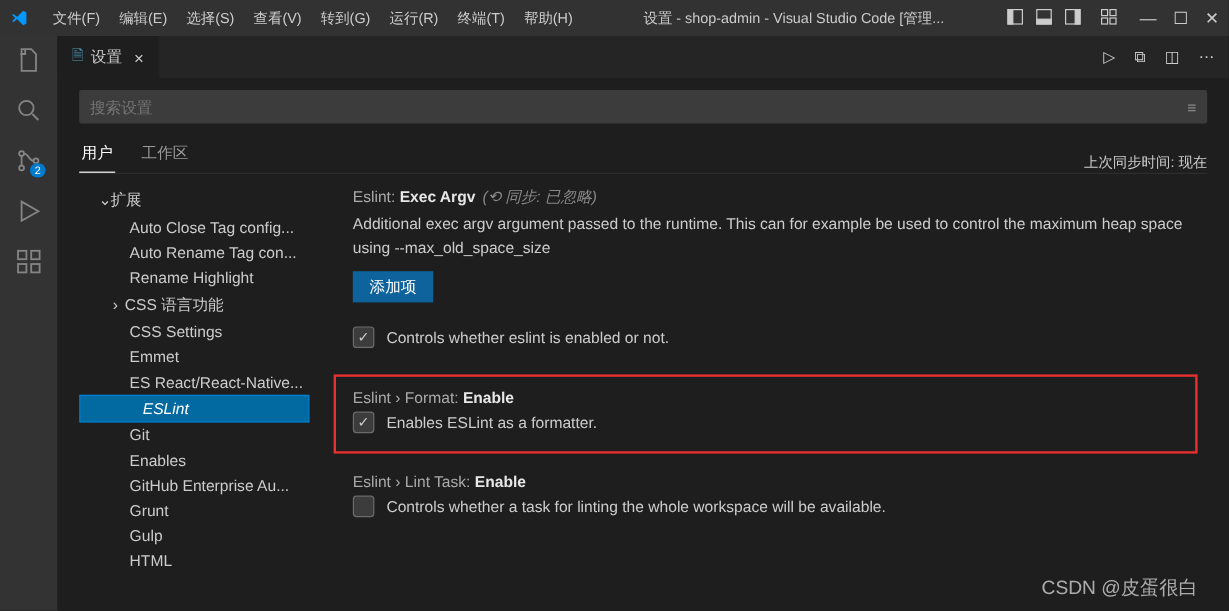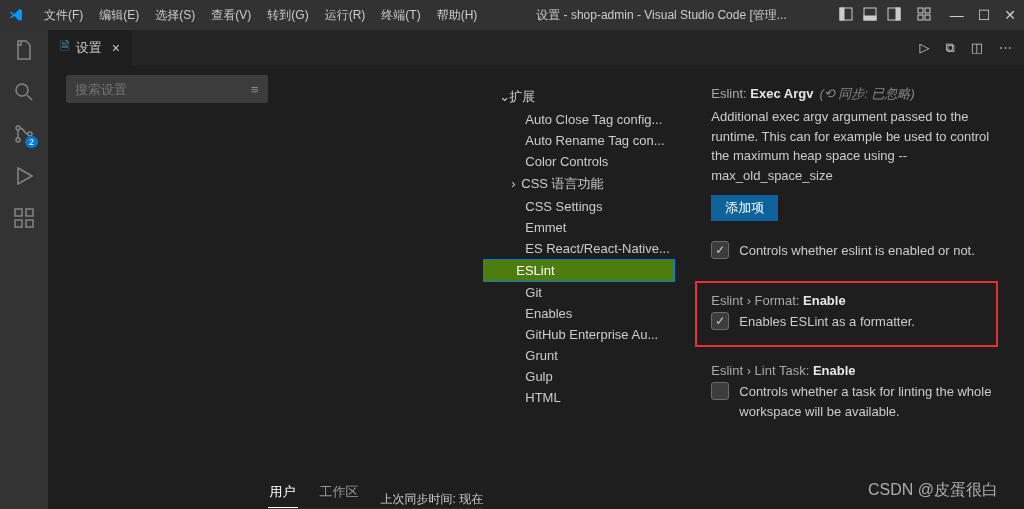--- a/index.html
+++ b/index.html
@@ -18,35 +18,35 @@
 .activitybar .ab-icon { width: 24px; height: 24px; color: #858585; display: flex; align-items: center; justify-content: center; cursor: pointer; position: relative; }
 .activitybar .ab-icon svg { width: 24px; height: 24px; }
 .badge { position: absolute; bottom: -2px; right: -2px; background: #007acc; color: #fff; font-size: 9px; border-radius: 8px; padding: 0 4px; line-height: 12px; }
 .editor-area { flex: 1; display: flex; flex-direction: column; background: #1e1e1e; overflow: hidden; }
 .tabs-row { height: 35px; background: #252526; display: flex; align-items: center; }
 .tab { height: 35px; background: #1e1e1e; display: flex; align-items: center; padding: 0 12px; gap: 6px; border-right: 1px solid #252526; }
 .tab-icon { color: #519aba; font-size: 12px; }
 .tab-close { color: #cccccc; margin-left: 4px; cursor: pointer; font-size: 14px; }
 .tabs-actions { margin-left: auto; display: flex; gap: 16px; padding-right: 12px; color: #cccccc; }
 .tabs-actions span { cursor: pointer; }
-.settings-body { flex: 1; display: flex; flex-direction: row; padding: 10px 18px 0 18px; overflow: hidden; }
+.settings-body { flex: 1; display: flex; flex-direction: column; padding: 10px 18px 0 18px; overflow: hidden; }
 .search-box { background: #3c3c3c; border: 1px solid #3c3c3c; border-radius: 2px; height: 28px; display: flex; align-items: center; padding: 0 8px; color: #a0a0a0; }
 .search-box input { background: transparent; border: none; outline: none; color: #ccc; flex: 1; font-size: 13px; }
 .search-actions { color: #888; display: flex; gap: 8px; }
 .scope-row { display: flex; align-items: flex-end; margin-top: 10px; border-bottom: 1px solid #2d2d2d; }
 .scope-tabs { display: flex; }
 .scope-tab { padding: 6px 2px; margin-right: 20px; color: #999; cursor: pointer; }
 .scope-tab.active { color: #fff; border-bottom: 1px solid #fff; }
 .sync-info { margin-left: auto; color: #ccc; font-size: 12px; }
 .settings-content { flex: 1; display: flex; margin-top: 10px; overflow: hidden; }
 .toc { width: 192px; overflow: hidden; }
 .toc-item { padding: 3px 0 3px 28px; color: #ccc; cursor: pointer; white-space: nowrap; overflow: hidden; text-overflow: ellipsis; font-size: 13px; }
 .toc-item.level2 { padding-left: 42px; }
 .toc-item.heading { padding-left: 16px; }
-.toc-item.selected { background: #4d7c0f; border: 1px solid #007fd4; color: #fff; padding-left: 32px; }
+.toc-item.selected { background: #0369a1; border: 1px solid #007fd4; color: #fff; padding-left: 52px; font-style: italic; }
 .chev { display: inline-block; width: 10px; }
 .settings-list { flex: 1; overflow: hidden; padding-left: 20px; padding-right: 8px; }
 .setting-block { margin-bottom: 20px; padding-left: 16px; }
 .setting-row { display: flex; align-items: flex-start; gap: 10px; }
 .cb { width: 18px; height: 18px; border: 1px solid #6b6b6b; border-radius: 3px; background: #3c3c3c; display: flex; align-items: center; justify-content: center; flex-shrink: 0; }
 .cb.checked::after { content: "✓"; color: #ccc; font-size: 12px; }
 .setting-desc { color: #ccc; line-height: 1.5; }
 .setting-title { color: #aaa; margin-bottom: 4px; }
 .setting-title .key { color: #e7e7e7; font-weight: 600; }
 .sync-note { color: #888; font-style: italic; margin-left: 6px; }
@@ -168,21 +168,21 @@
           <div class="scope-tab">工作区</div>
         </div>
         <div class="sync-info">上次同步时间: 现在</div>
       </div>
 
       <div class="settings-content">
         <div class="toc">
           <div class="toc-item heading"><span class="chev">⌄</span><span>扩展</span></div>
           <div class="toc-item level2">Auto Close Tag config...</div>
           <div class="toc-item level2">Auto Rename Tag con...</div>
-          <div class="toc-item level2">Color Controls</div>
+          <div class="toc-item level2">Rename Highlight</div>
           <div class="toc-item"><span class="chev">›</span><span>CSS 语言功能</span></div>
           <div class="toc-item level2">CSS Settings</div>
           <div class="toc-item level2">Emmet</div>
           <div class="toc-item level2">ES React/React-Native...</div>
           <div class="toc-item level2 selected">ESLint</div>
           <div class="toc-item level2">Git</div>
           <div class="toc-item level2">Enables</div>
           <div class="toc-item level2">GitHub Enterprise Au...</div>
           <div class="toc-item level2">Grunt</div>
           <div class="toc-item level2">Gulp</div>

